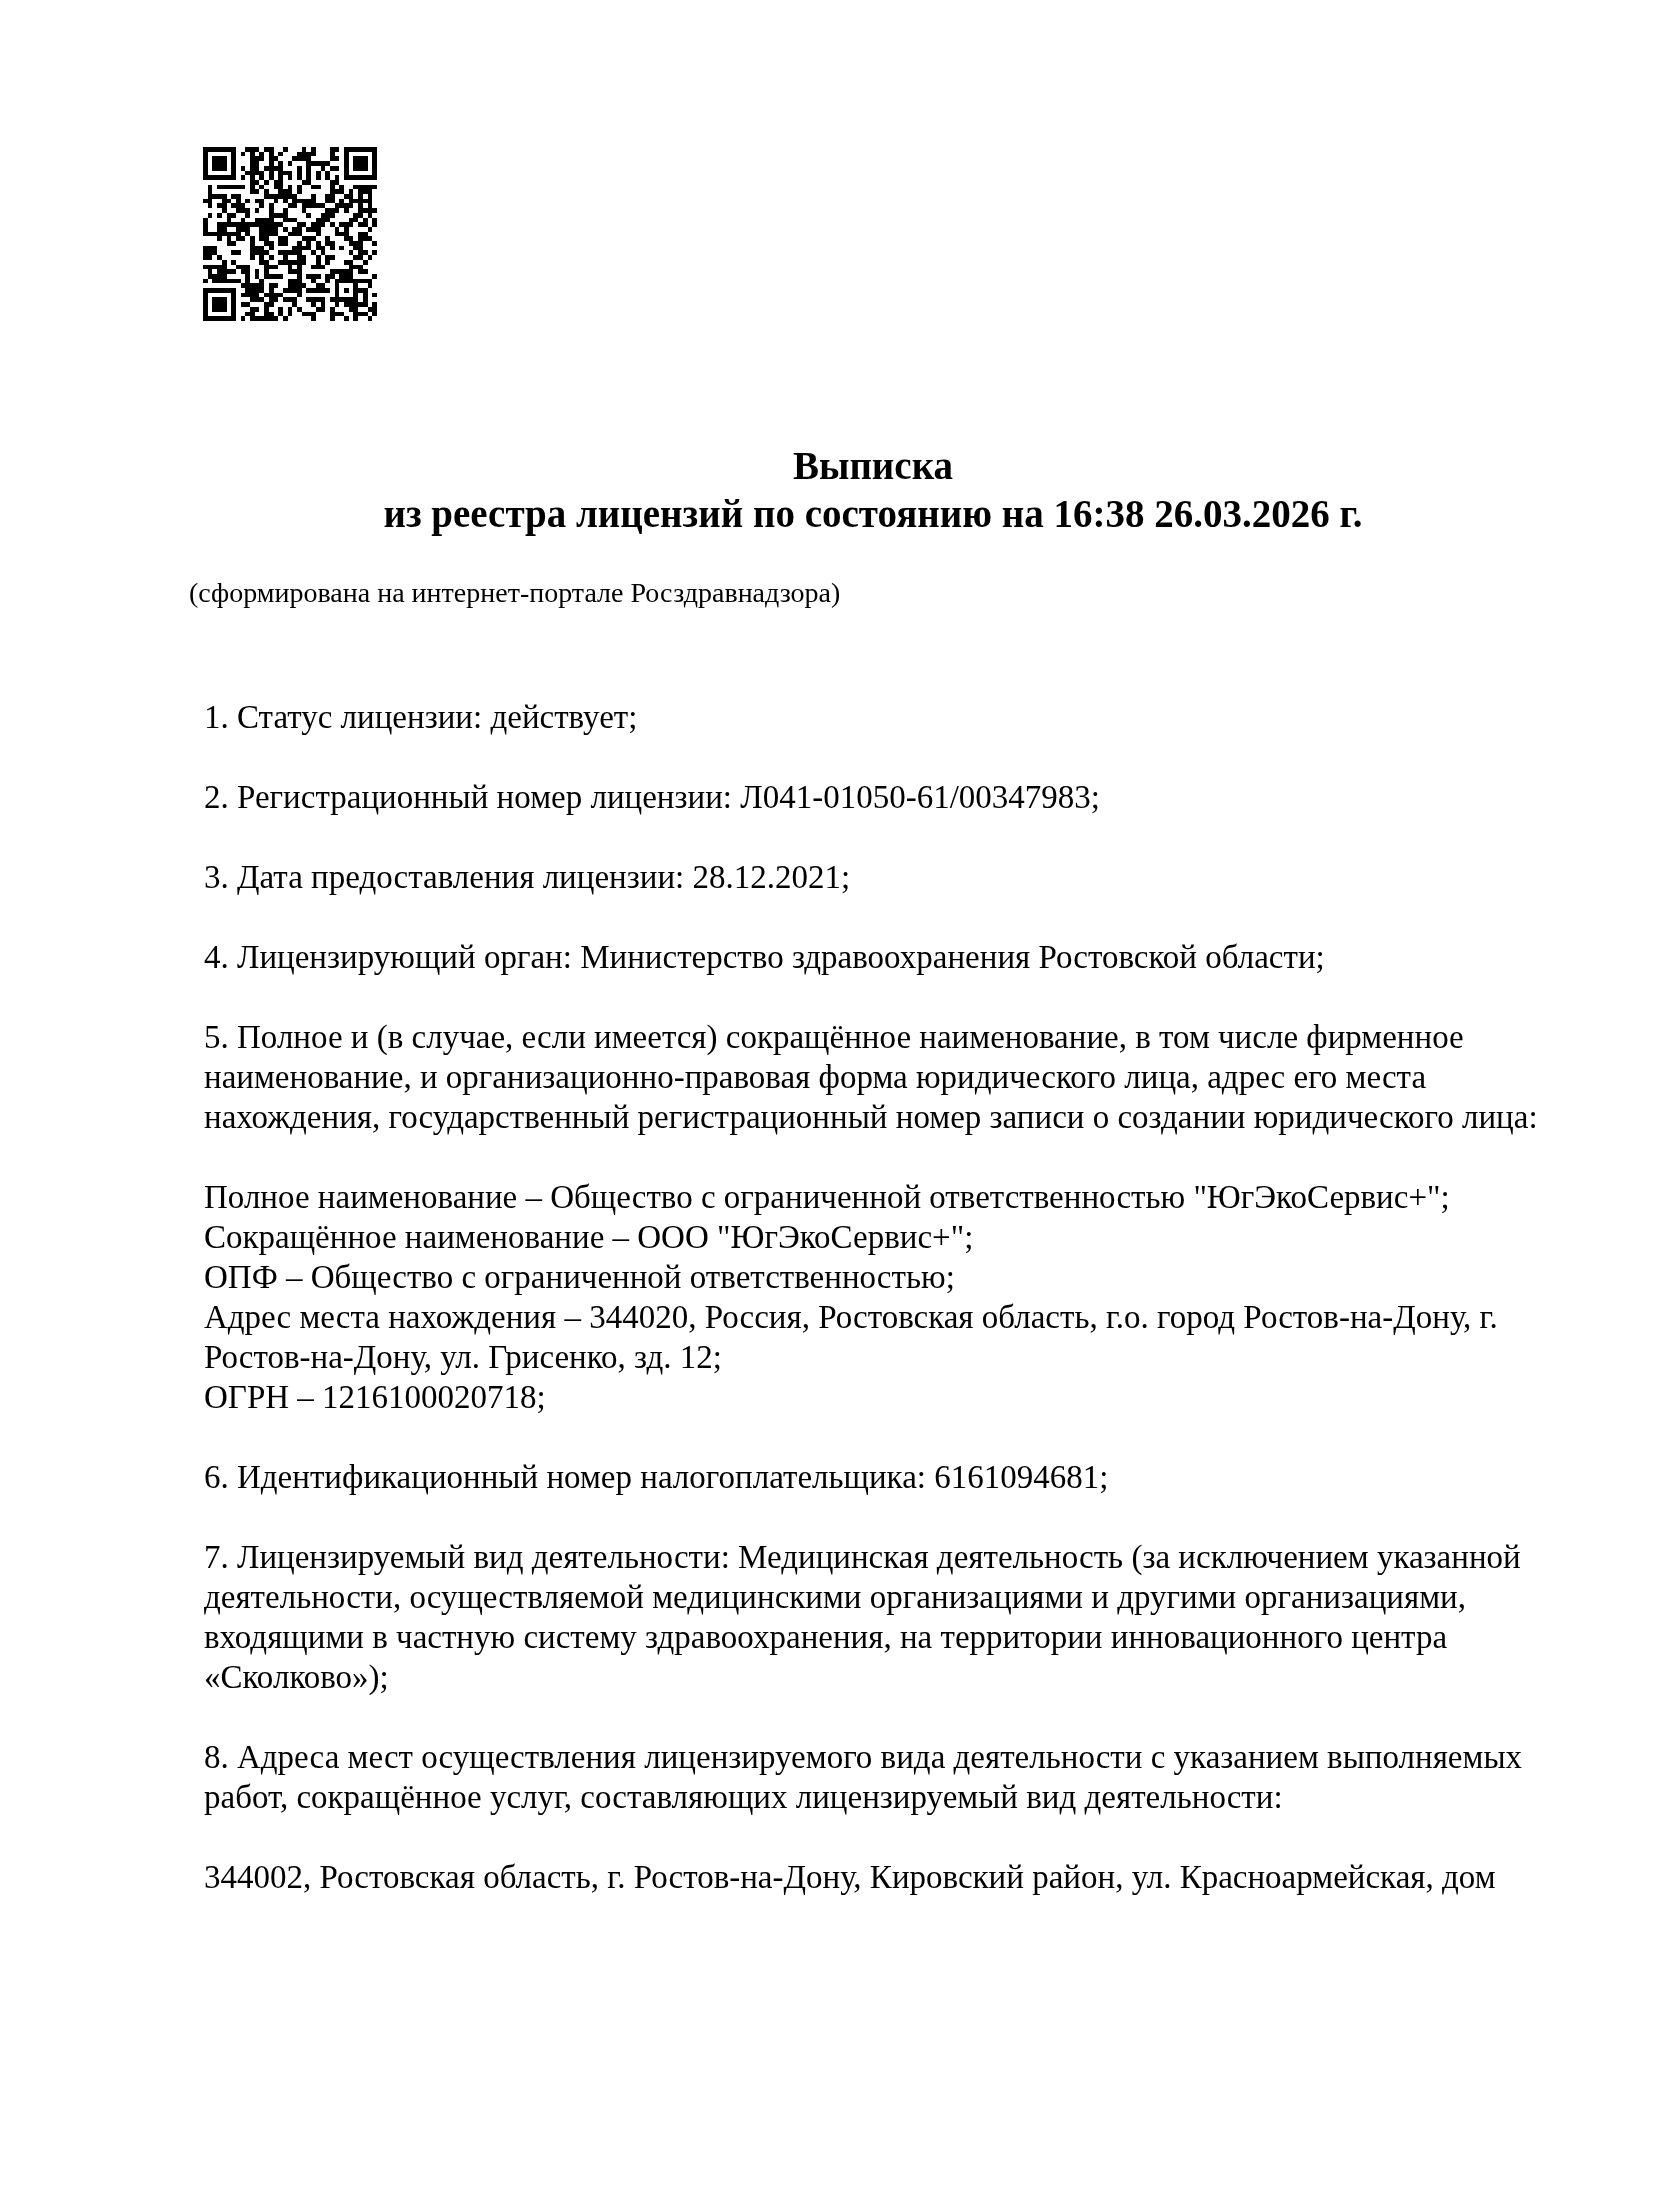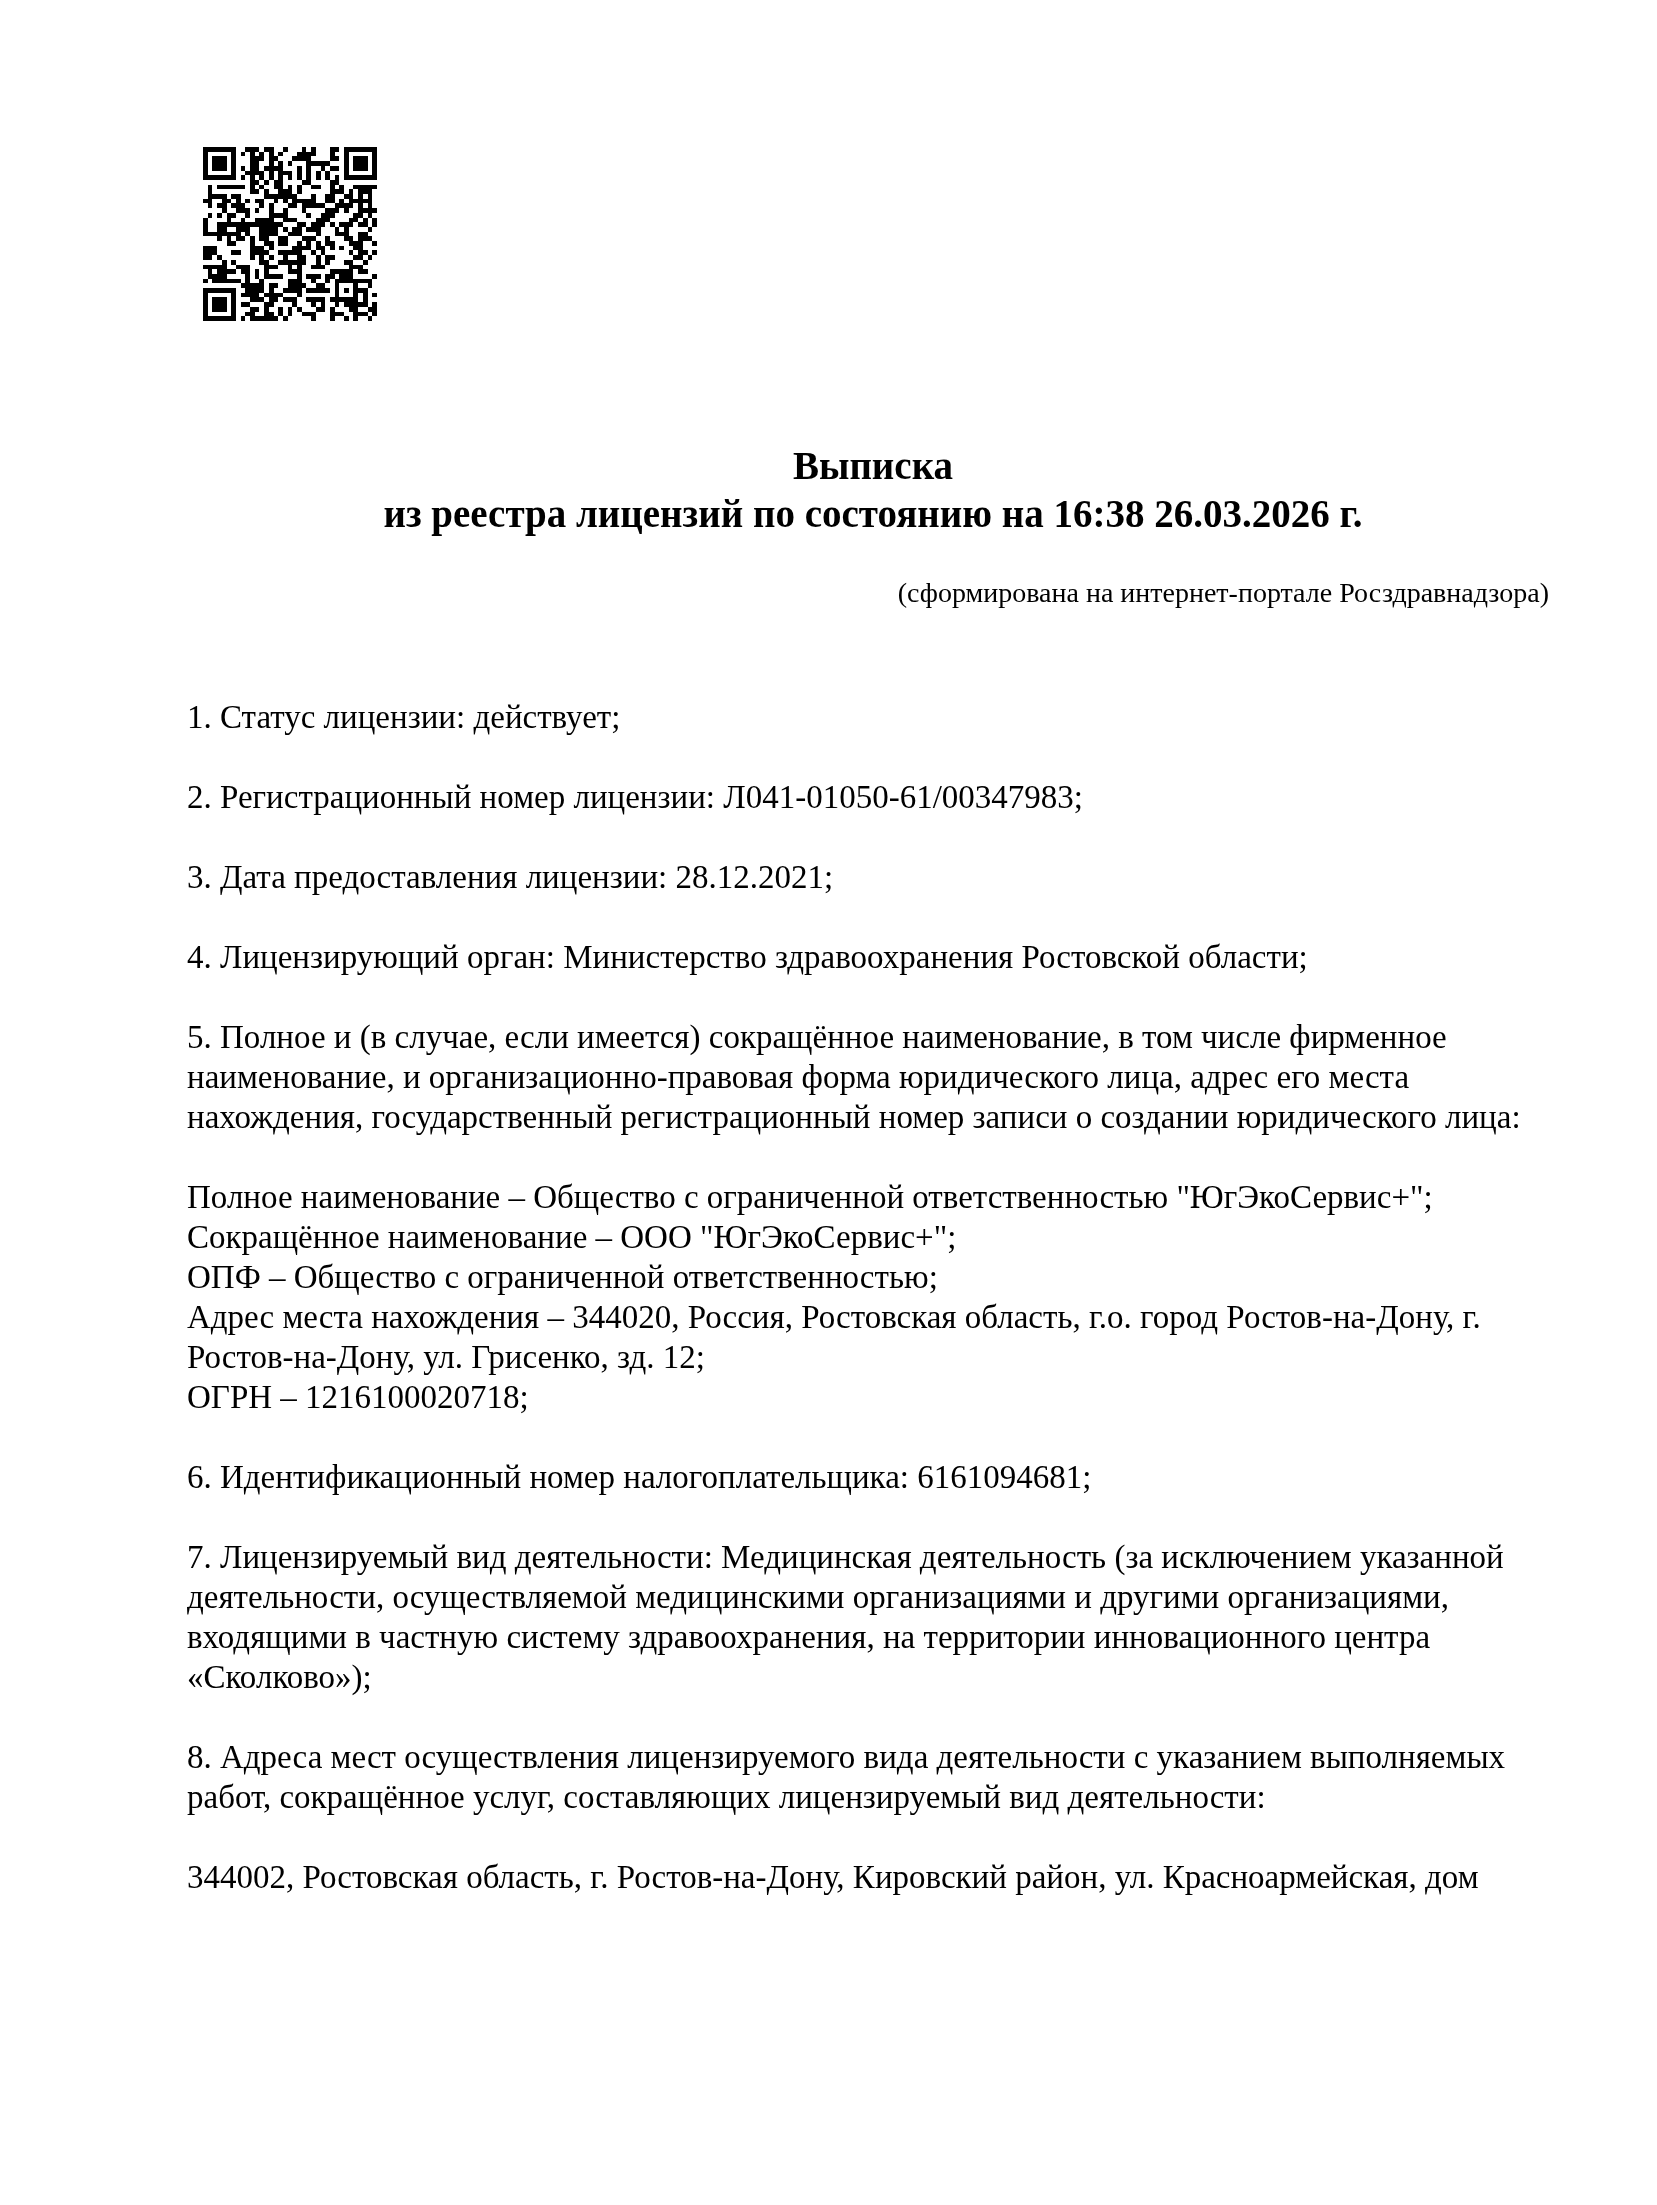--- a/index.html
+++ b/index.html
@@ -30,28 +30,28 @@
     font-size: 39px;
     font-weight: bold;
     line-height: 48px;
     white-space: nowrap;
   }
   .subtitle {
     position: absolute;
     left: 189px;
     top: 575px;
     width: 1360px;
-    text-align: right;
+    text-align: left;
     font-size: 28px;
     line-height: 35px;
     white-space: nowrap;
   }
   .doc-body {
     position: absolute;
-    left: 187px;
+    left: 204px;
     top: 697px;
     width: 1410px;
     font-size: 33px;
     line-height: 40px;
   }
   .para { margin: 0 0 40px 0; }
   .para:last-child { margin-bottom: 16px; }
   .doc-line { white-space: nowrap; }
 </style>
 </head>

